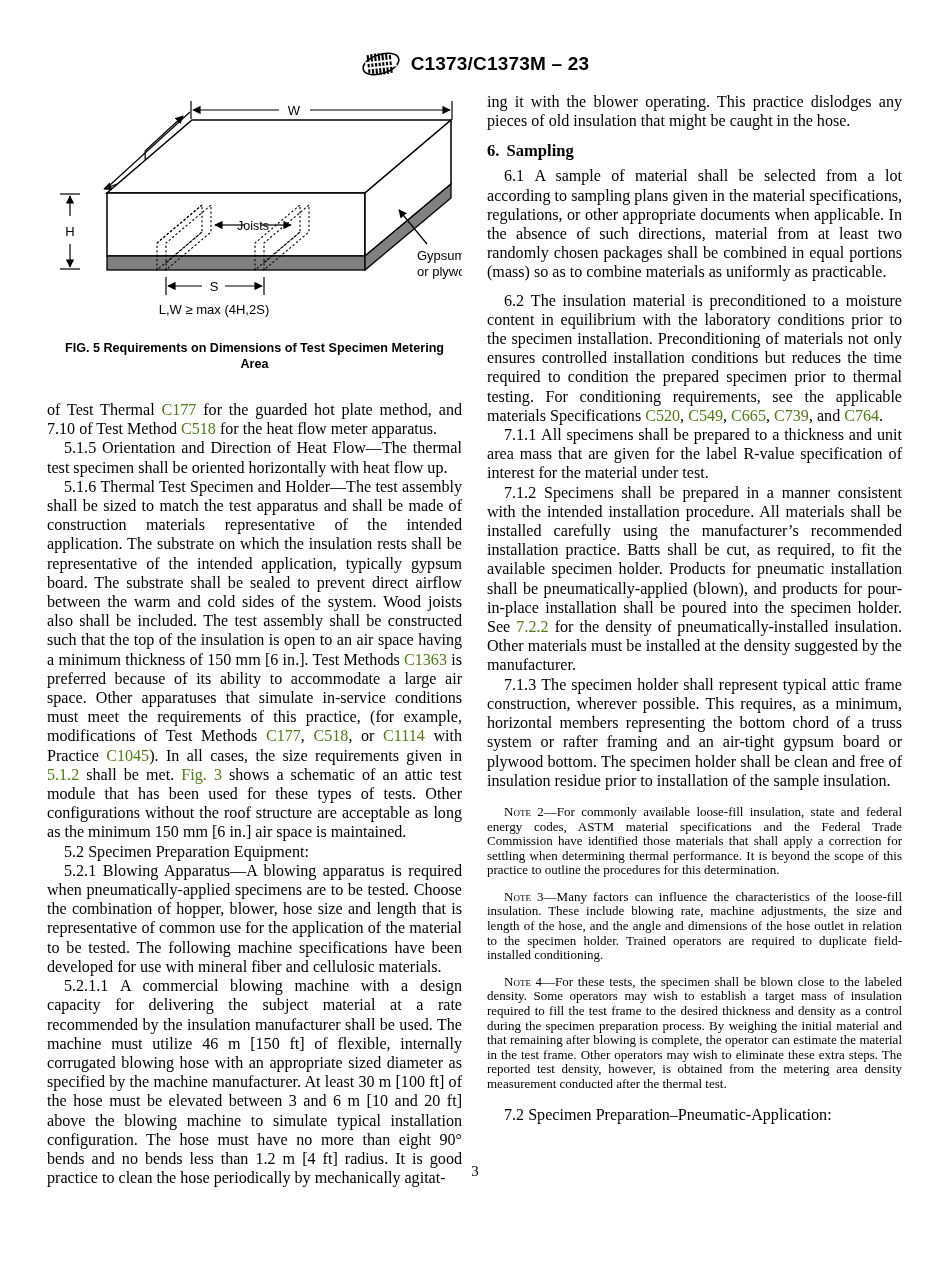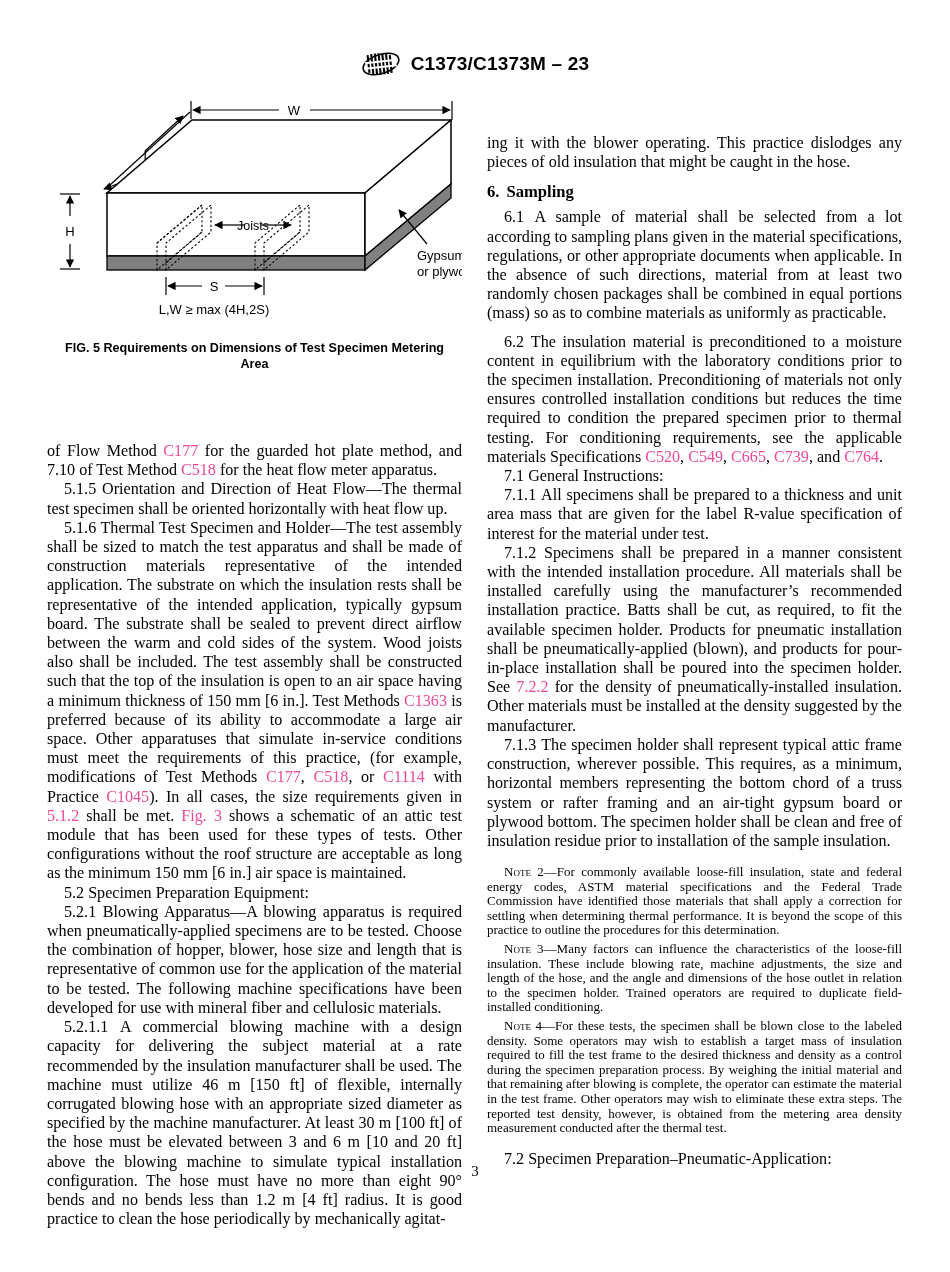--- a/index.html
+++ b/index.html
@@ -58,50 +58,50 @@
   .col-left  { left: 47px;  top: 92px; }
   .col-right { left: 487px; top: 92px; }
 
   p.body {
     margin: 0;
     text-indent: 17px;
     text-align: justify;
     -webkit-hyphens: none;
     hyphens: none;
   }
-  p.noindent { text-indent: 0; margin-top: 41px; }
+  p.noindent { text-indent: 0; }
 
   h3.sect {
     font-family: "Liberation Serif", "DejaVu Serif", serif;
     font-weight: bold;
     font-size: 16.6px;
     margin: 11px 0 6px 0;
     text-indent: 0;
     text-align: left;
     line-height: 19px;
   }
   h3.sect .num { margin-right: 7px; }
 
   .it { }
-  .ref { color: #ec4899; }
+  .ref { color: #4d7c0f; }
 
   
   p.note {
     margin: 0;
     text-indent: 17px;
     font-size: 13.0px;
     line-height: 14.6px;
     text-align: justify;
   }
   .note-lead {
     font-variant: small-caps;
     font-size: 13.0px;
   }
   .notes-block { margin-top: 15px; }
-  .notes-block p.note + p.note { margin-top: 4px; }
+  .notes-block p.note + p.note { margin-top: 12px; }
 
   .gap-s { height: 9px; }
   .gap-m { height: 13px; }
 
   
   .figure {
     position: absolute;
     left: 47px;
     top: 92px;
     width: 415px;
@@ -225,21 +225,21 @@
       </g>
       <text x="370" y="168" font-family="Liberation Sans, sans-serif" font-size="13" fill="#000">Gypsum board</text>
       <text x="370" y="184" font-family="Liberation Sans, sans-serif" font-size="13" fill="#000">or plywood</text>
     </svg>
 
     <div class="fig-caption">FIG. 5 Requirements on Dimensions of Test Specimen Metering Area</div>
   </div>
 
   <div class="col col-left" style="top: 400px;">
 
-    <p class="body noindent"><span>of Flow Method </span><span class="ref">C177</span><span> for the guarded hot plate method, and 7.10 of Test Method </span><span class="ref">C518</span><span> for the heat flow meter apparatus.</span></p>
+    <p class="body noindent"><span>of Test Thermal </span><span class="ref">C177</span><span> for the guarded hot plate method, and 7.10 of Test Method </span><span class="ref">C518</span><span> for the heat flow meter apparatus.</span></p>
 
     <p class="body"><span class="num">5.1.5</span>&nbsp;<span class="it">Orientation and Direction of Heat Flow</span><span>—The thermal test specimen shall be oriented horizontally with heat flow up.</span></p>
 
     <p class="body"><span class="num">5.1.6</span>&nbsp;<span class="it">Thermal Test Specimen and Holder</span><span>—The test assembly shall be sized to match the test apparatus and shall be made of construction materials representative of the intended application. The substrate on which the insulation rests shall be representative of the intended application, typically gypsum board. The substrate shall be sealed to prevent direct airflow between the warm and cold sides of the system. Wood joists also shall be included. The test assembly shall be constructed such that the top of the insulation is open to an air space having a minimum thickness of 150 mm [6 in.]. Test Methods </span><span class="ref">C1363</span><span> is preferred because of its ability to accommodate a large air space. Other apparatuses that simulate in-service conditions must meet the requirements of this practice, (for example, modifications of Test Methods </span><span class="ref">C177</span><span>, </span><span class="ref">C518</span><span>, or </span><span class="ref">C1114</span><span> with Practice </span><span class="ref">C1045</span><span>). In all cases, the size requirements given in </span><span class="ref">5.1.2</span><span> shall be met. </span><span class="ref">Fig. 3</span><span> shows a schematic of an attic test module that has been used for these types of tests. Other configurations without the roof structure are acceptable as long as the minimum 150 mm [6 in.] air space is maintained.</span></p>
 
     <p class="body"><span class="num">5.2</span>&nbsp;<span class="it">Specimen Preparation Equipment:</span></p>
 
     <p class="body"><span class="num">5.2.1</span>&nbsp;<span class="it">Blowing Apparatus</span><span>—A blowing apparatus is required when pneumatically-applied specimens are to be tested. Choose the combination of hopper, blower, hose size and length that is representative of common use for the application of the material to be tested. The following machine specifications have been developed for use with mineral fiber and cellulosic materials.</span></p>
 
     <p class="body"><span class="num">5.2.1.1</span>&nbsp;<span>A commercial blowing machine with a design capacity for delivering the subject material at a rate recommended by the insulation manufacturer shall be used. The machine must utilize 46 m [150 ft] of flexible, internally corrugated blowing hose with an appropriate sized diameter as specified by the machine manufacturer. At least 30 m [100 ft] of the hose must be elevated between 3 and 6 m [10 and 20 ft] above the blowing machine to simulate typical installation configuration. The hose must have no more than eight 90° bends and no bends less than 1.2 m [4 ft] radius. It is good practice to clean the hose periodically by mechanically agitat-</span></p>
@@ -251,21 +251,20 @@
 
     <h3 class="sect"><span class="num">6.</span><span>Sampling</span></h3>
 
     <p class="body"><span class="num">6.1</span>&nbsp;<span>A sample of material shall be selected from a lot according to sampling plans given in the material specifications, regulations, or other appropriate documents when applicable. In the absence of such directions, material from at least two randomly chosen packages shall be combined in equal portions (mass) so as to combine materials as uniformly as practicable.</span></p>
 
     <div class="gap-s"></div>
 
     <p class="body"><span class="num">6.2</span>&nbsp;<span>The insulation material is preconditioned to a moisture content in equilibrium with the laboratory conditions prior to the specimen installation. Preconditioning of materials not only ensures controlled installation conditions but reduces the time required to condition the prepared specimen prior to thermal testing. For conditioning requirements, see the applicable materials Specifications </span><span class="ref">C520</span><span>, </span><span class="ref">C549</span><span>, </span><span class="ref">C665</span><span>, </span><span class="ref">C739</span><span>, and </span><span class="ref">C764</span><span>.</span></p>
 
 
-    <p class="body"><span class="num">7.1</span>&nbsp;<span class="it">General Instructions:</span></p>
 
     <p class="body"><span class="num">7.1.1</span>&nbsp;<span>All specimens shall be prepared to a thickness and unit area mass that are given for the label </span><span class="it">R</span><span>-value specification of interest for the material under test.</span></p>
 
     <p class="body"><span class="num">7.1.2</span>&nbsp;<span>Specimens shall be prepared in a manner consistent with the intended installation procedure. All materials shall be installed carefully using the manufacturer’s recommended installation practice. Batts shall be cut, as required, to fit the available specimen holder. Products for pneumatic installation shall be pneumatically-applied (blown), and products for pour-in-place installation shall be poured into the specimen holder. See </span><span class="ref">7.2.2</span><span> for the density of pneumatically-installed insulation. Other materials must be installed at the density suggested by the manufacturer.</span></p>
 
     <p class="body"><span class="num">7.1.3</span>&nbsp;<span>The specimen holder shall represent typical attic frame construction, wherever possible. This requires, as a minimum, horizontal members representing the bottom chord of a truss system or rafter framing and an air-tight gypsum board or plywood bottom. The specimen holder shall be clean and free of insulation residue prior to installation of the sample insulation.</span></p>
 
     <div class="notes-block">
       <p class="note"><span class="note-lead">Note 2</span><span>—For commonly available loose-fill insulation, state and federal energy codes, ASTM material specifications and the Federal Trade Commission have identified those materials that shall apply a correction for settling when determining thermal performance. It is beyond the scope of this practice to outline the procedures for this determination.</span></p>
 

